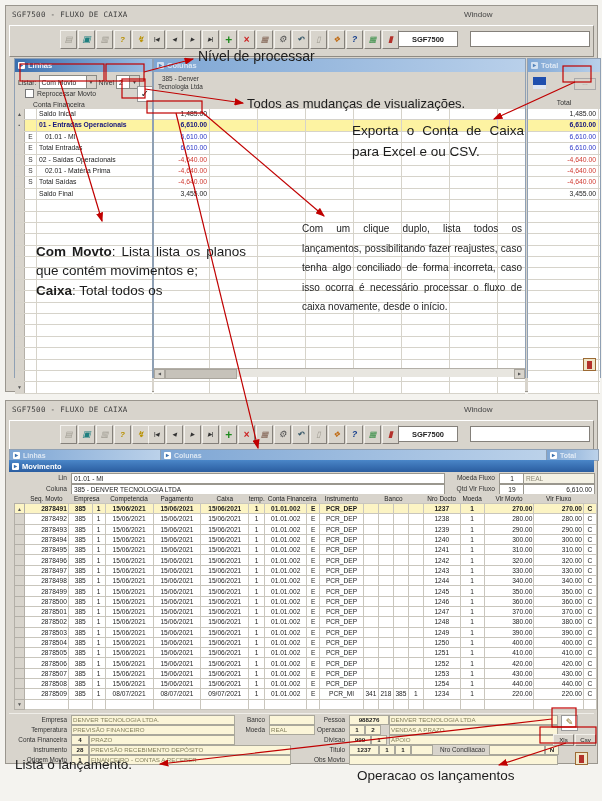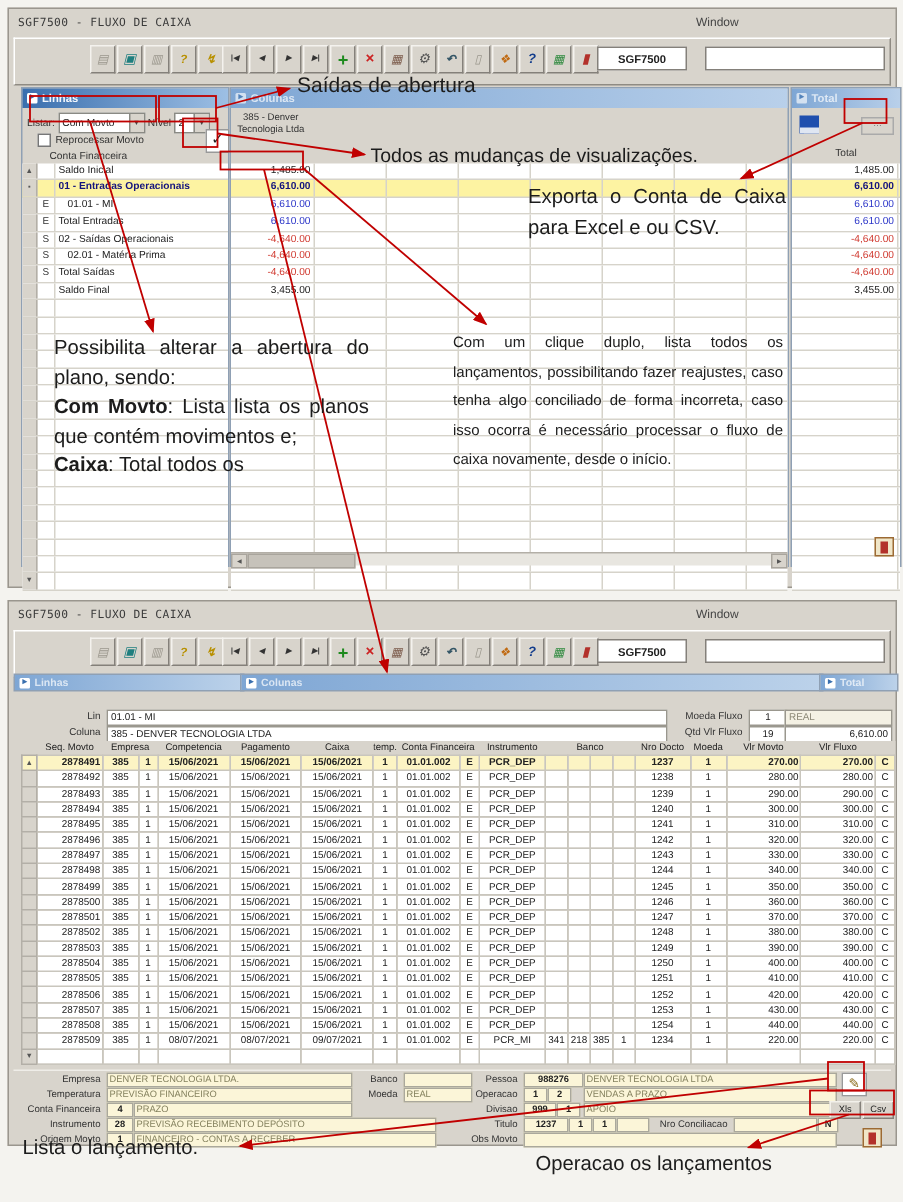--- a/index.html
+++ b/index.html
@@ -723,24 +723,24 @@
         <div class="lrow">
           <span class="vcell v-plain" style="width: 68px;"></span>
         </div>
       </div>
     <div class="exiticon" style="right:4px;bottom:6px;">
         <b></b>
       </div>
   </div>
 </div>
 
-<div class="ann" style="left:198px;top:48px;font-size:14px;">Saídas de abertura</div>
+<div class="ann" style="left:198px;top:48px;font-size:14px;">Nível de processar</div>
 <div class="ann" style="left:247px;top:96px;font-size:13px;white-space:nowrap;">Todos as mudanças de visualizações.</div>
 <div class="ann jt" style="left:352px;top:120px;width:172px;font-size:13.5px;line-height:21px;">Exporta o Conta de Caixa para Excel e ou CSV.</div>
-<div class="ann jt" style="left:36px;top:222px;width:210px;font-size:13.5px;line-height:19.5px;" id="ann-possibilita"><span>Possibilita alterar a abertura do plano, sendo:</span><br><b>Com Movto</b><span>: Lista lista os planos que contém movimentos e;</span><br><b>Caixa</b><span>: Total todos os</span></div>
+<div class="ann jt" style="left:36px;top:222px;width:210px;font-size:13.5px;line-height:19.5px;" id="ann-possibilita"><br><b>Com Movto</b><span>: Lista lista os planos que contém movimentos e;</span><br><b>Caixa</b><span>: Total todos os</span></div>
 <div class="ann jt" style="left:302px;top:219px;width:220px;font-size:10px;line-height:19.5px;">Com um clique duplo, lista todos os lançamentos, possibilitando fazer reajustes, caso tenha algo conciliado de forma incorreta, caso isso ocorra é necessário processar o fluxo de caixa novamente, desde o início.</div>
 
 <div class="win" id="win-bot" style="left:5px;top:400px;width:591px;height:362px;">
   <div class="titlebar">
     <span class="tt">SGF7500 - FLUXO DE CAIXA</span>
     <span class="menu">Window</span>
   </div>
   <div class="toolbar">
     <div class="icons">
         <div class="tgroup" style="left: 50px;">
@@ -821,20 +821,24 @@
   </div>
   <div class="cbar" style="left:154px;top:48px;width:384px;">
     <span class="ptoggle">▸</span>
     <span>Colunas</span>
   </div>
   <div class="cbar" style="left:540px;top:48px;width:48px;">
     <span class="ptoggle">▸</span>
     <span>Total</span>
   </div>
 
+  <div class="movhead">
+    <span class="ptoggle">▸</span>
+    <span>Movimento</span>
+  </div>
 
   <div class="movfields">
     <span class="flab" style="left:30px;top:2px;width:28px;">Lin</span>
     <span class="ffld" style="left:62px;top:1px;width:368px;">01.01 - MI</span>
     <span class="flab" style="left:20px;top:13px;width:38px;">Coluna</span>
     <span class="ffld" style="left:62px;top:12px;width:368px;">385 - DENVER TECNOLOGIA LTDA</span>
     <span class="flab" style="left:438px;top:2px;width:48px;">Moeda Fluxo</span>
     <span class="ffld" style="left:490px;top:1px;width:20px;text-align:center;">1</span>
     <span class="ffld grey" style="left:514px;top:1px;width:66px;">REAL</span>
     <span class="flab" style="left:438px;top:13px;width:48px;">Qtd Vlr Fluxo</span>

